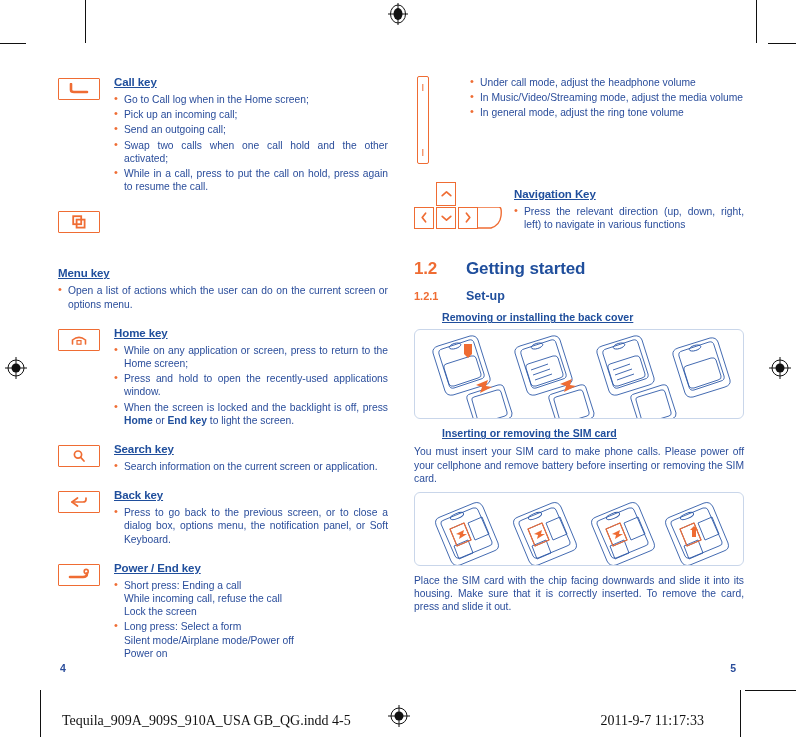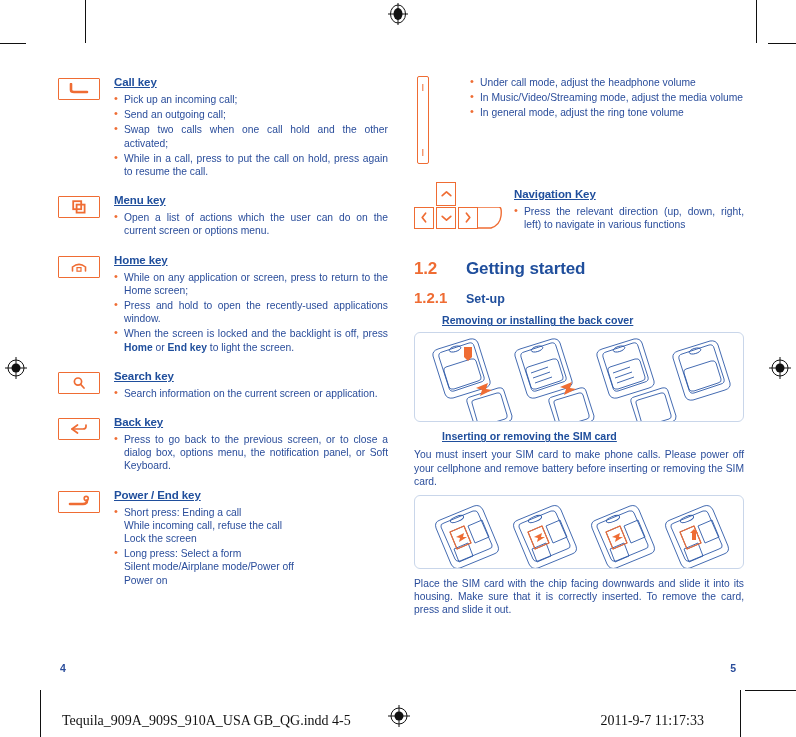--- a/index.html
+++ b/index.html
@@ -189,21 +189,21 @@
     letter-spacing: -0.1px;
   }
   .sec-h2 {
     display: flex;
     align-items: baseline;
     margin: 0 0 8px 0;
   }
   .sec2-num {
     color: #ef6c33;
     font-weight: bold;
-    font-size: 15px;
+    font-size: 11px;
     width: 52px;
     flex: 0 0 52px;
   }
   .sec2-title {
     color: #1f4e9c;
     font-weight: bold;
     font-size: 12.5px;
   }
   h4.sub-head {
     margin: 0 0 5px 0;
@@ -305,29 +305,30 @@
       <div class="key-icon-cell">
         <div class="key-box">
           <svg width="22" height="12" viewBox="0 0 22 12">
             <path d="M3 1 L3 7 Q3 9 6 9 L19 9" fill="none" stroke="#ef6c33" stroke-width="2.6" stroke-linecap="round" stroke-linejoin="round"></path>
           </svg>
         </div>
       </div>
       <div class="key-body">
         <h3 class="key-title">Call key</h3>
         <ul class="bullets">
+          <li>Go to Call log when in the Home screen;</li>
           <li>Pick up an incoming call;</li>
           <li>Send an outgoing call;</li>
           <li>Swap two calls when one call hold and the other activated;</li>
           <li>While in a call, press to put the call on hold, press again to resume the call.</li>
         </ul>
       </div>
     </div>
 
-    <div class="key-row" style="margin-top:6px;">
+    <div class="key-row" style="margin-top:6px;flex-direction:column;">
       <div class="key-icon-cell">
         <div class="key-box">
           <svg width="14" height="14" viewBox="0 0 14 14">
             <rect x="1.2" y="1.2" width="8" height="8" fill="none" stroke="#ef6c33" stroke-width="1.8"></rect>
             <rect x="4.6" y="4.6" width="8" height="8" fill="none" stroke="#ef6c33" stroke-width="1.8"></rect>
           </svg>
         </div>
       </div>
       <div class="key-body">
         <h3 class="key-title">Menu key</h3>

